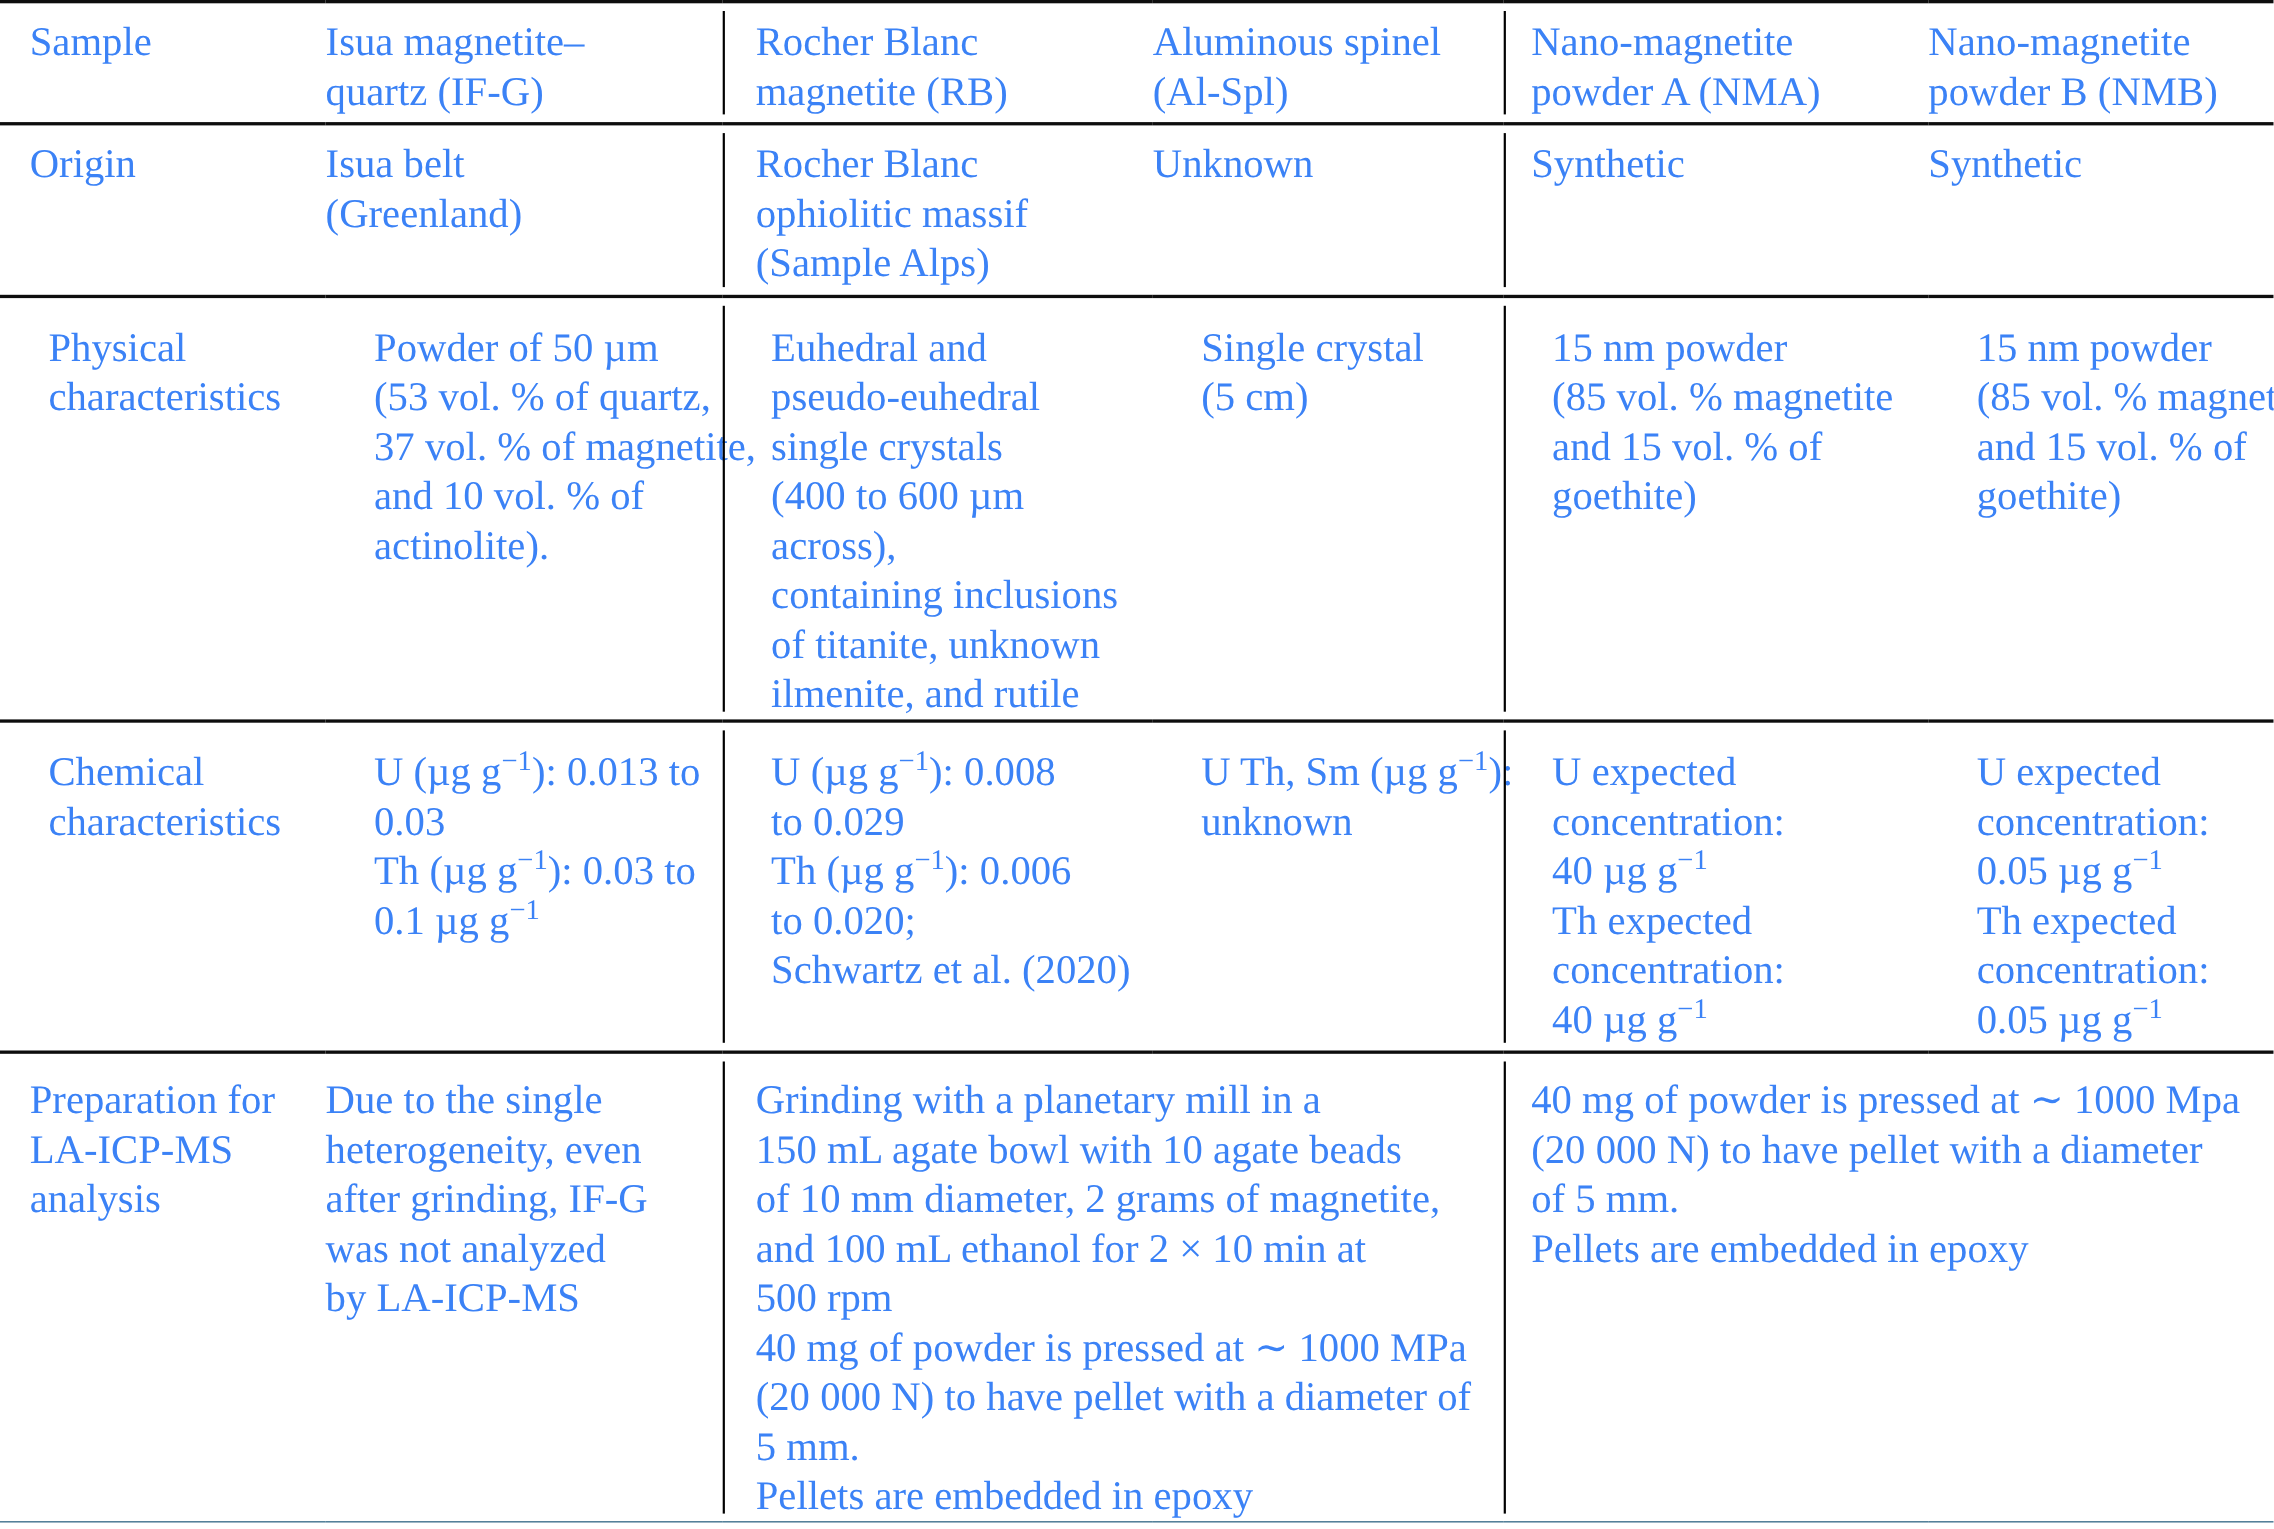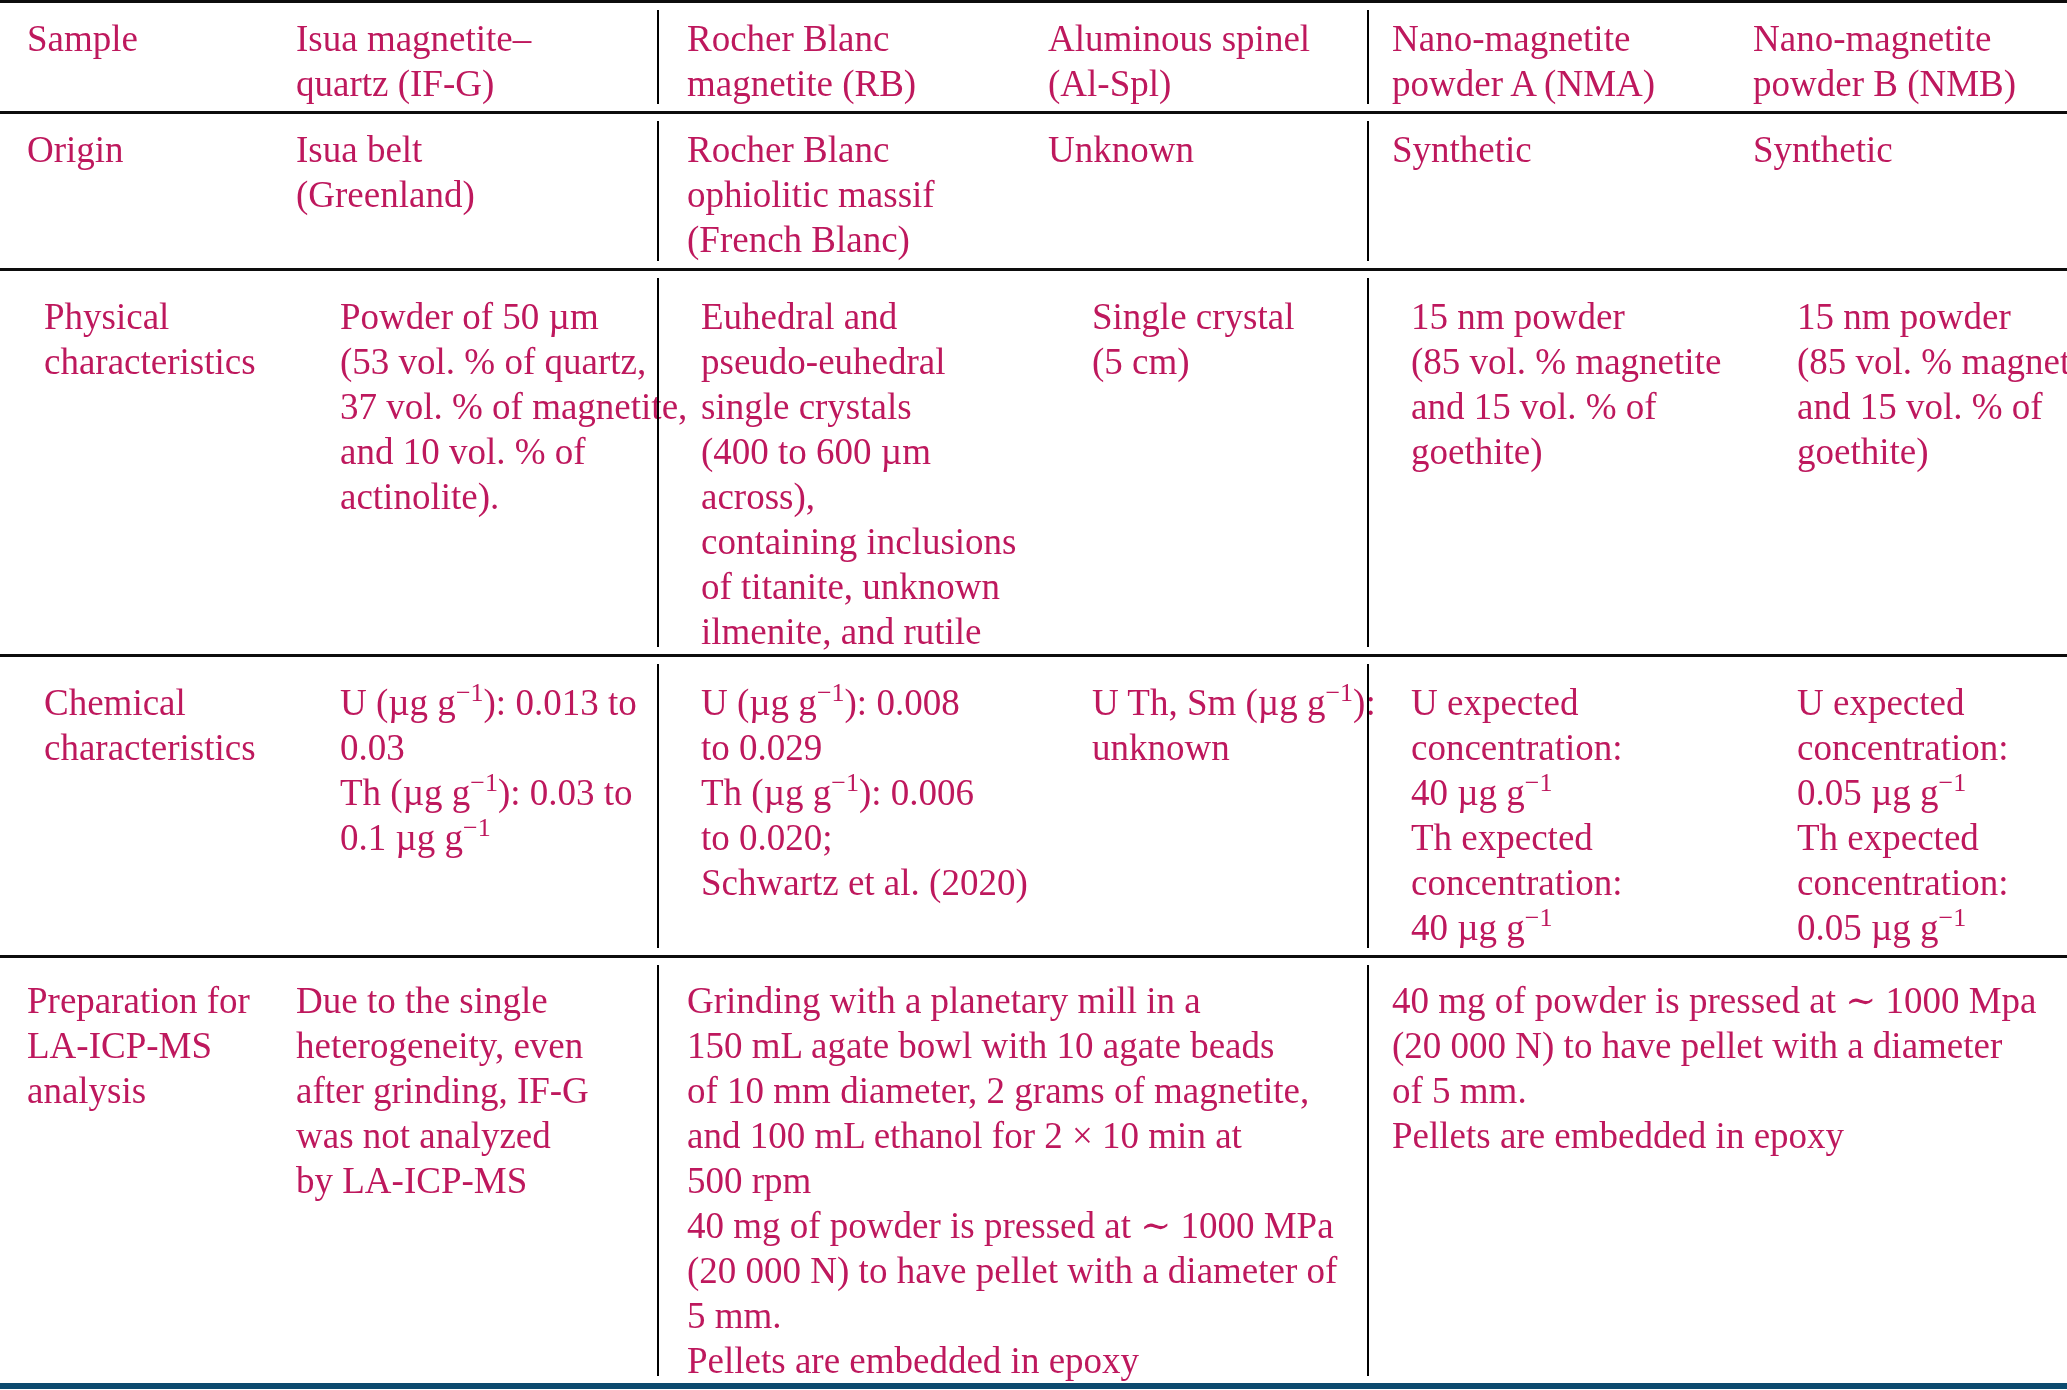--- a/index.html
+++ b/index.html
@@ -10,25 +10,25 @@
   body {
     width: 2067px;
     height: 1390px;
     overflow: hidden;
   }
   table.sample-table {
     width: 2067px;
     border-collapse: collapse;
     table-layout: fixed;
     border-top: 3px solid #0d0d0d;
-    border-bottom: 6px solid #0c4a6e;
+    border-bottom: 1px solid #0c4a6e;
     font-family: "Liberation Serif", "DejaVu Serif", serif;
     font-size: 37px;
     line-height: 45px;
-    color: #be185d;
+    color: #3b82f6;
   }
   td {
     vertical-align: top;
     position: relative;
     padding: 13px 4px 0 0;
     font-weight: normal;
   }
   .ln { display: block; white-space: nowrap; }
   sup {
     font-size: 26px;
@@ -107,21 +107,21 @@
     <td class="c1">
           <span class="ln">Origin</span>
         </td>
     <td class="c2">
           <span class="ln">Isua belt</span>
           <span class="ln">(Greenland)</span>
         </td>
     <td class="c3 vline">
           <span class="ln">Rocher Blanc</span>
           <span class="ln">ophiolitic massif</span>
-          <span class="ln">(French Blanc)</span>
+          <span class="ln">(Sample Alps)</span>
         </td>
     <td class="c4">
           <span class="ln">Unknown</span>
         </td>
     <td class="c5 vline">
           <span class="ln">Synthetic</span>
         </td>
     <td class="c6">
           <span class="ln">Synthetic</span>
         </td>

